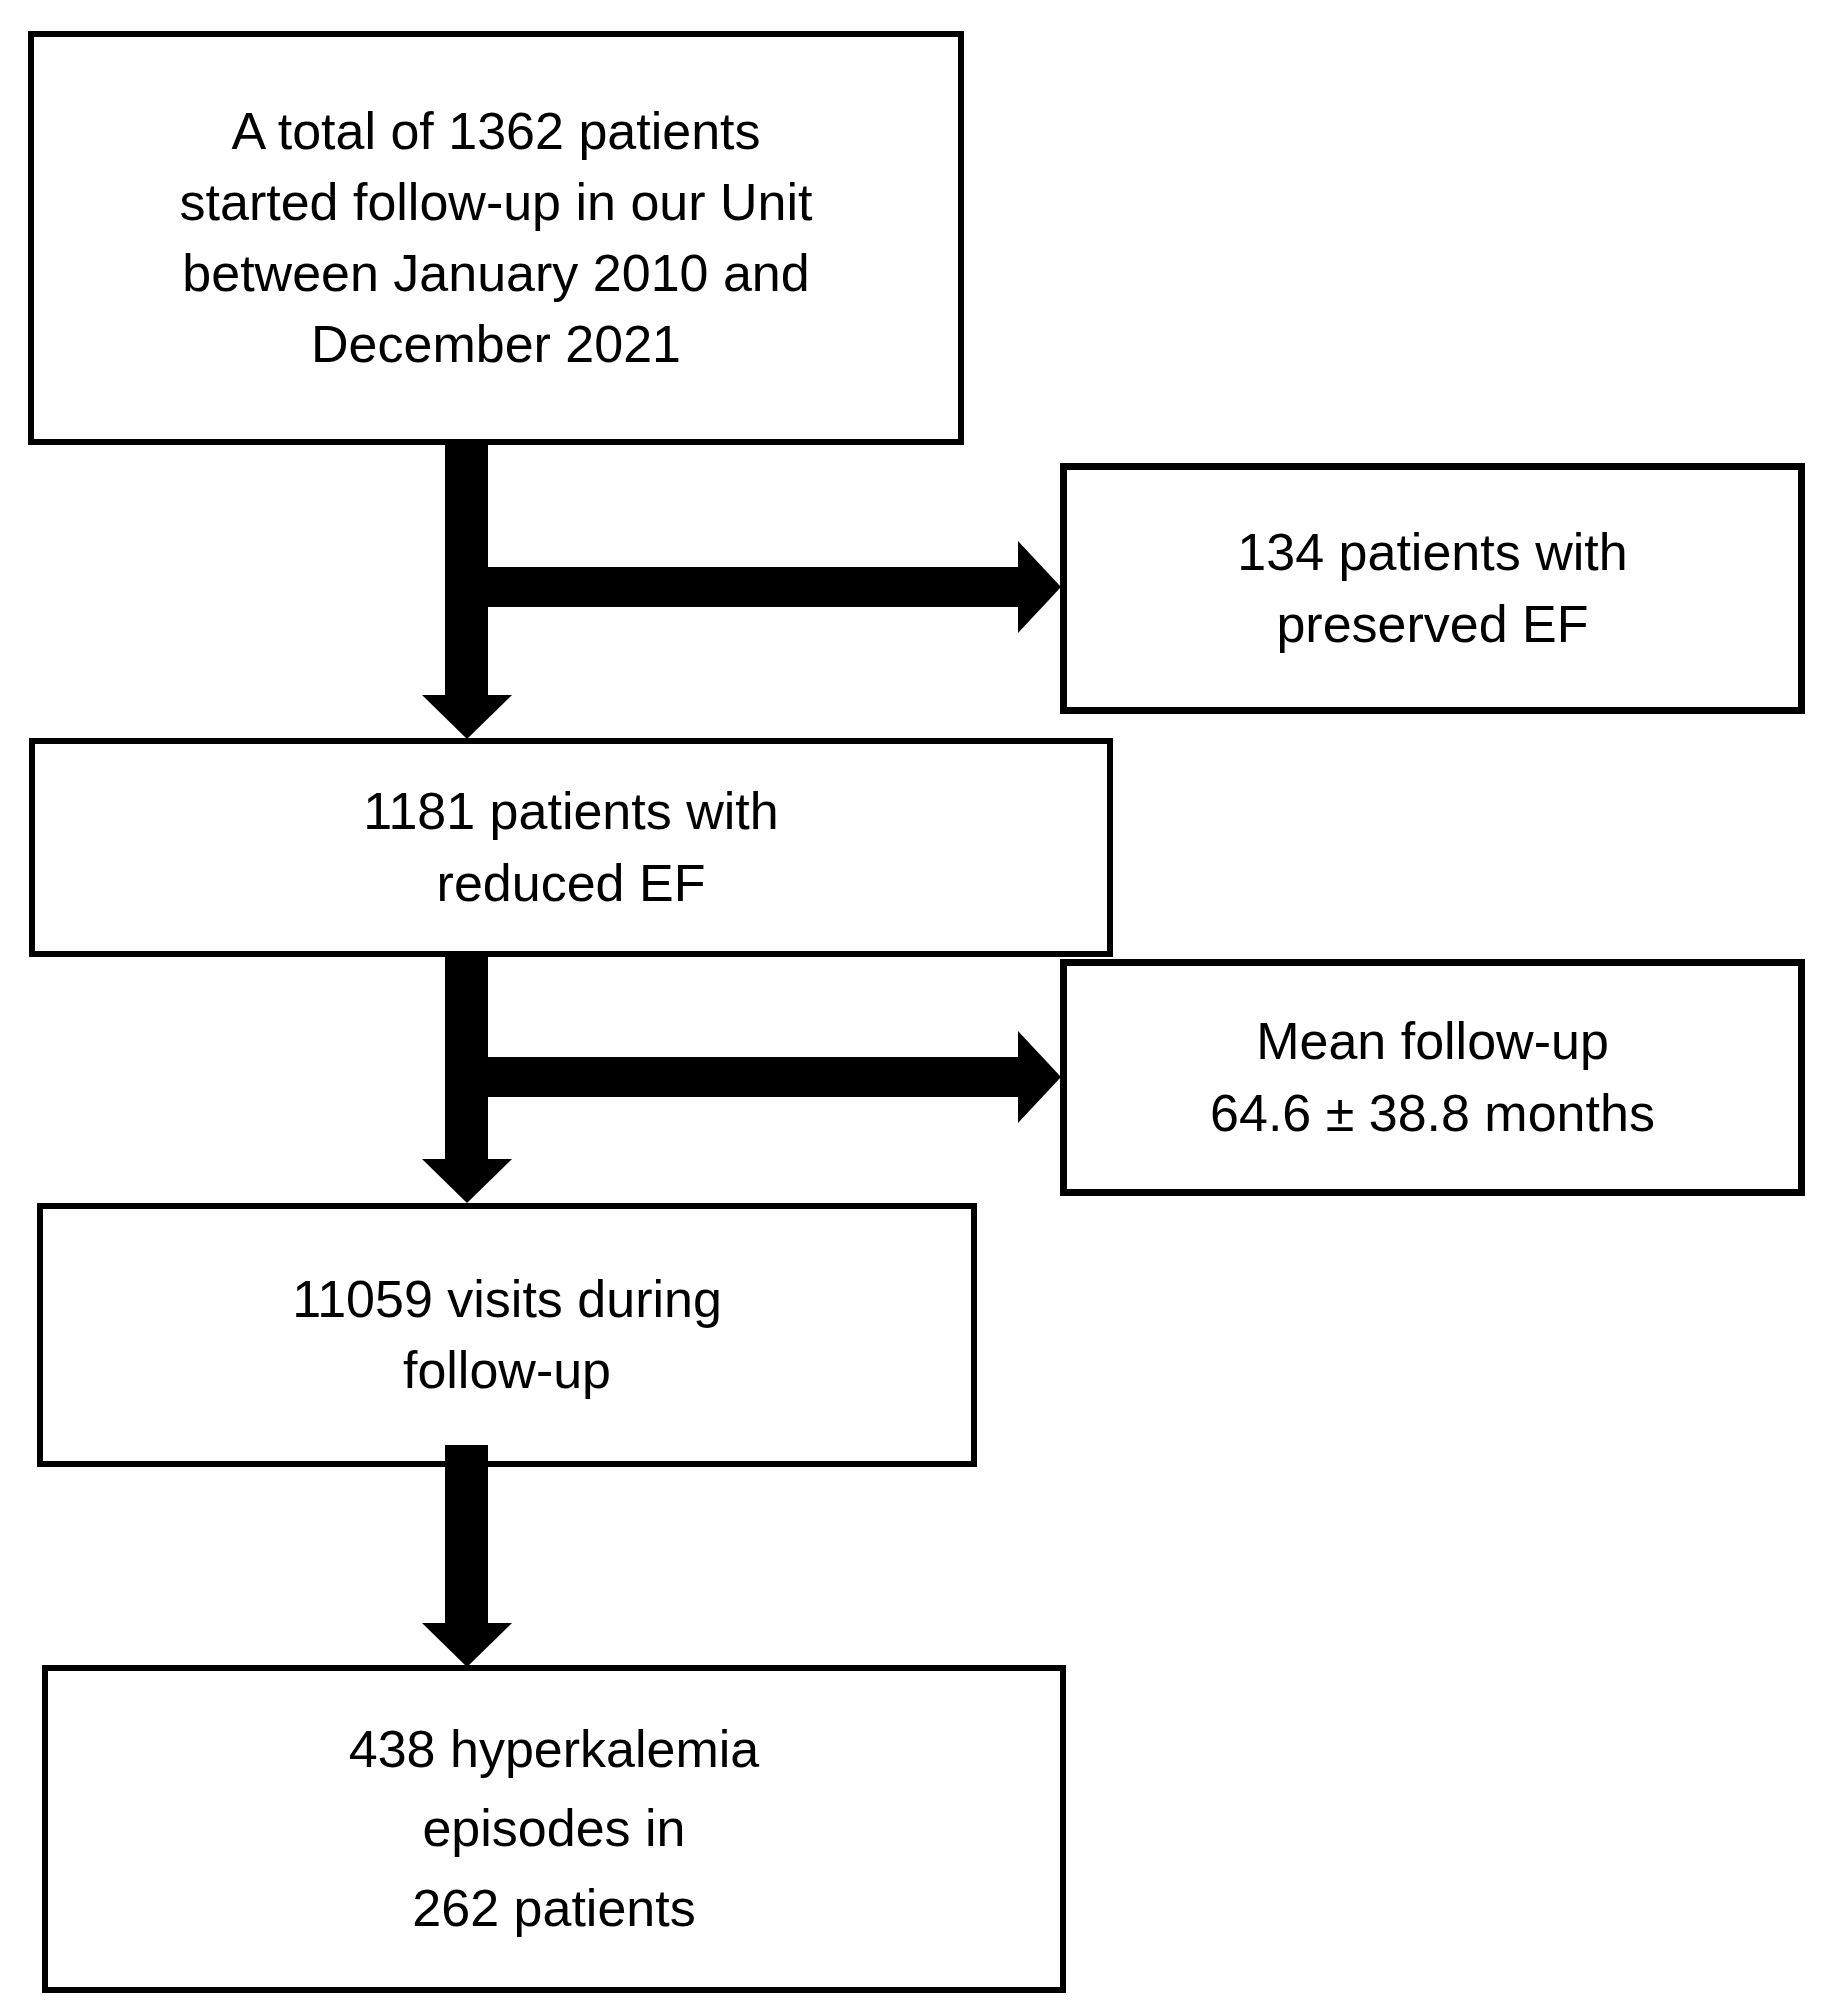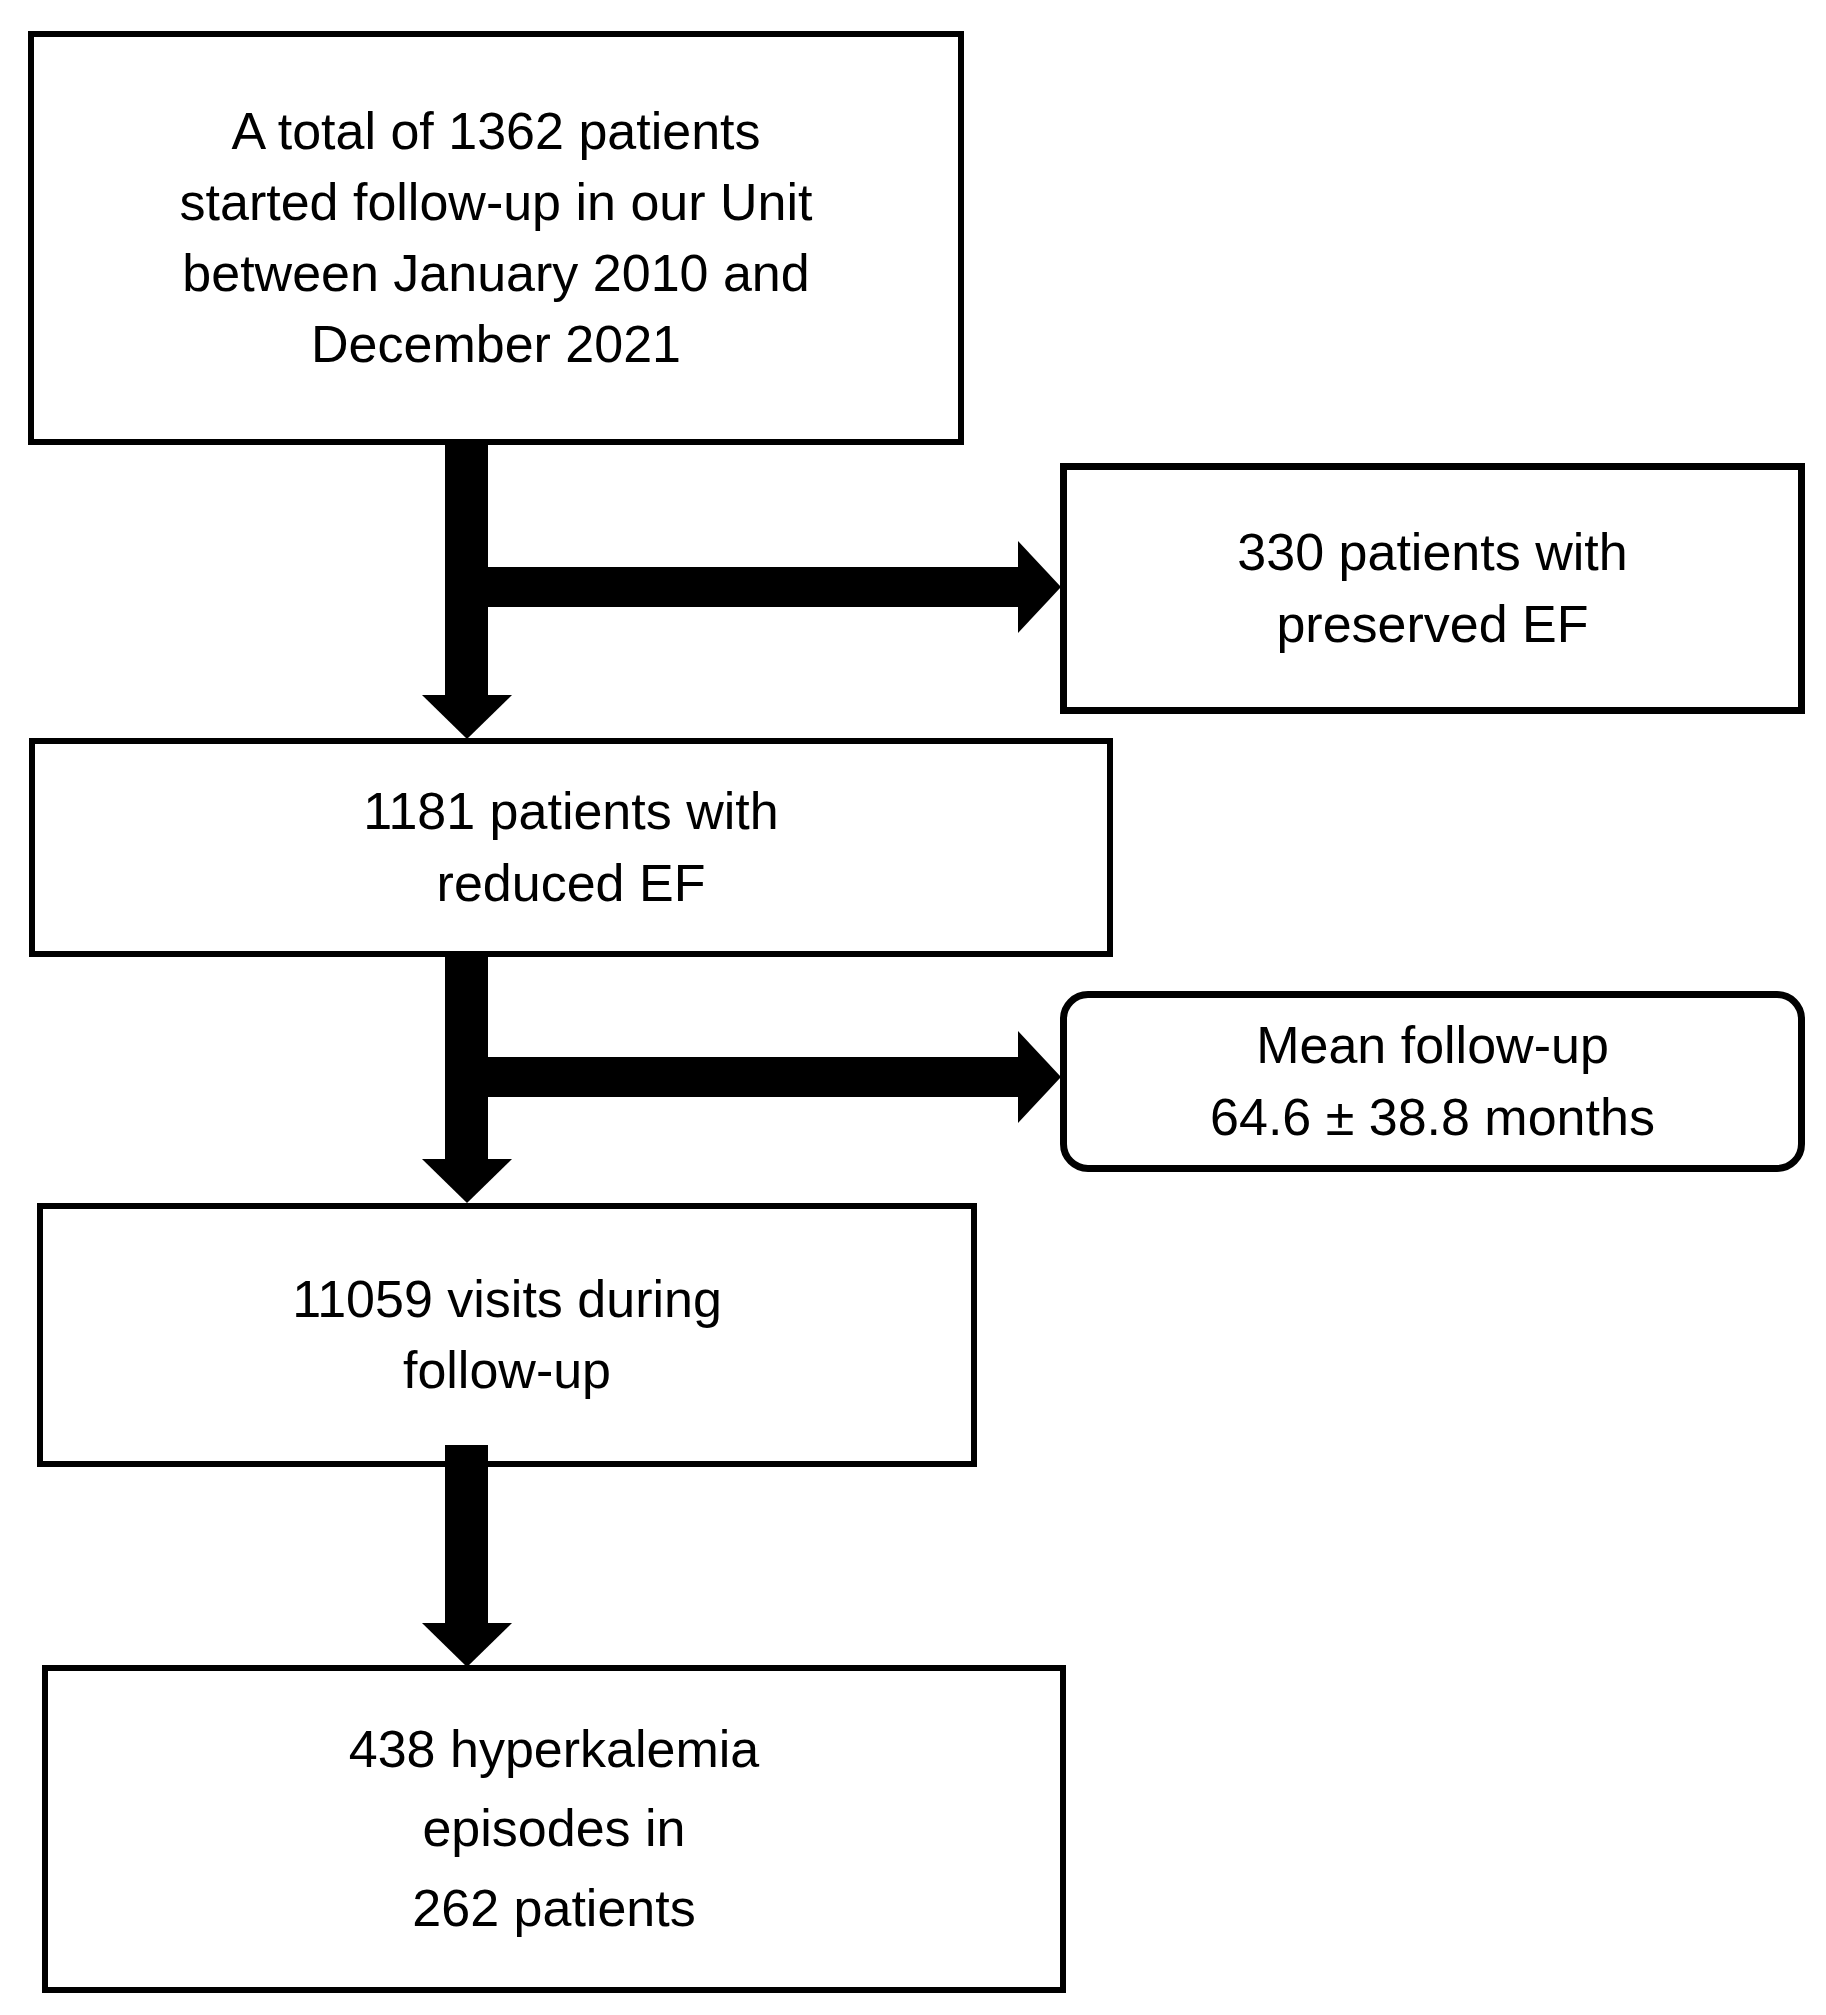--- a/index.html
+++ b/index.html
@@ -36,21 +36,21 @@
     letter-spacing: 0;
   }
   .node-text--loose {
     line-height: 1.52;
   }
 
   
   .box-total      { left: 28px;   top: 31px;   width: 936px; height: 414px; }
   .box-preserved  { left: 1060px; top: 463px;  width: 745px;  height: 251px; }
   .box-reduced    { left: 29px;   top: 738px;  width: 1084px; height: 219px; }
-  .box-mean       { left: 1060px; top: 991px; width: 745px;  height: 181px; border-radius: 28px; }
+  .box-mean       { left: 1060px; top: 959px; width: 745px;  height: 237px; }
   .box-visits     { left: 37px;   top: 1203px; width: 940px; height: 264px; }
   .box-hyper      { left: 42px;   top: 1665px; width: 1024px; height: 328px; }
 
   
   .shaft-v {
     position: absolute;
     width: 43px;
     background: #000000;
   }
   .bar-h {
@@ -101,21 +101,21 @@
 December 2021</span>
   </div>
 
   <div class="shaft-v shaft-a"></div>
   <div class="head-down head-a"></div>
 
   <div class="bar-h bar-a"></div>
   <div class="head-right headr-a"></div>
 
   <div class="node node--thick box-preserved">
-    <span class="node-text">330 patients with
+    <span class="node-text">134 patients with
 preserved EF</span>
   </div>
 
   <div class="node box-reduced">
     <span class="node-text">1181 patients with
 reduced EF</span>
   </div>
 
   <div class="shaft-v shaft-b"></div>
   <div class="head-down head-b"></div>

